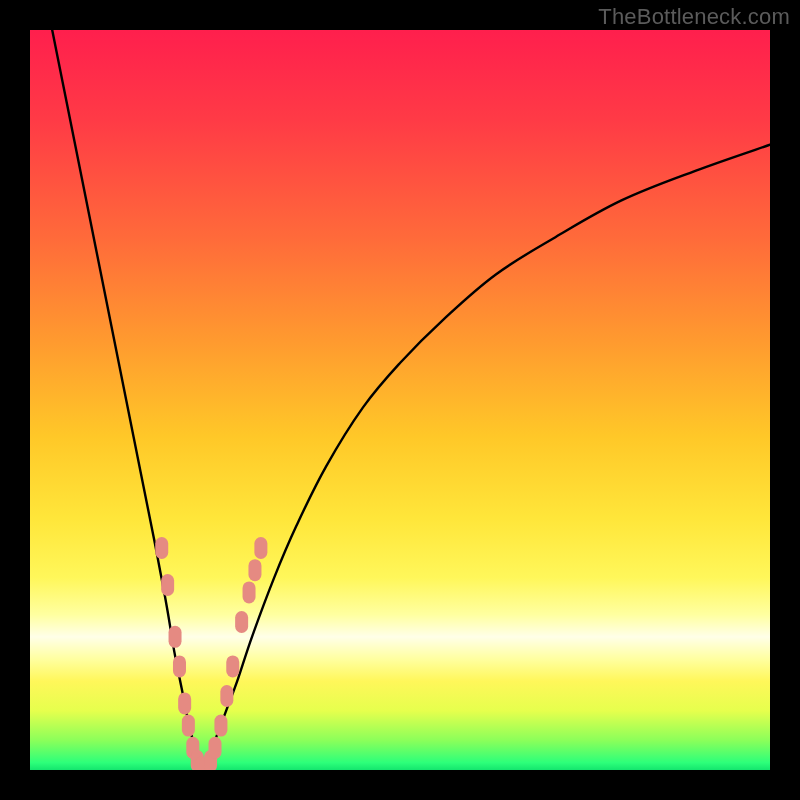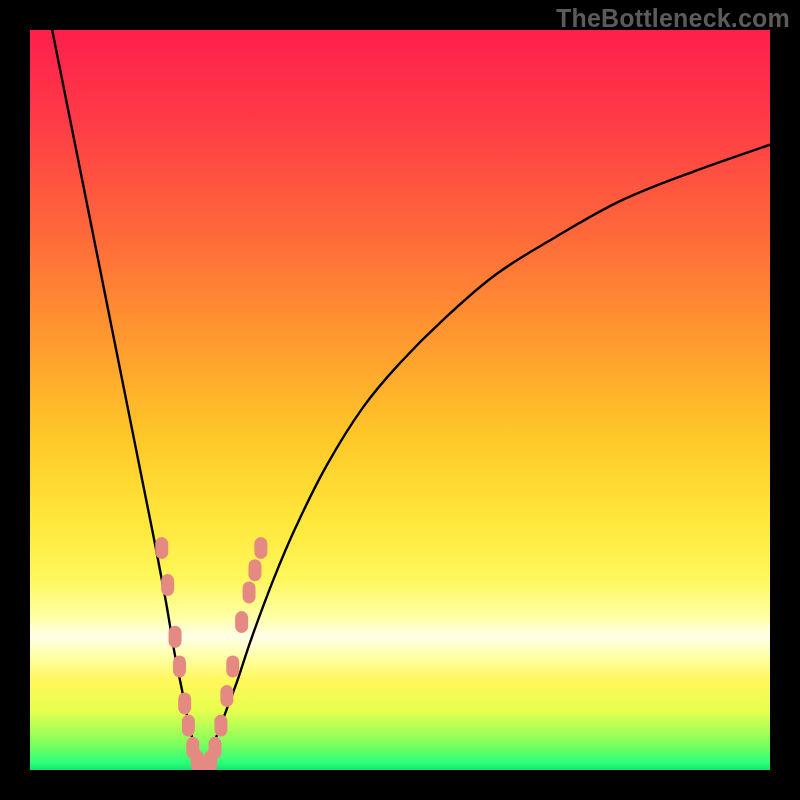--- a/index.html
+++ b/index.html
@@ -51,22 +51,22 @@
     top: 0;
     width: 740px;
     height: 740px;
     pointer-events: none;
   }
   .watermark {
     position: absolute;
     top: 4px;
     right: 10px;
     color: #5b5b5b;
-    font-size: 25px;
-    font-weight: 700;
+    font-size: 22px;
+    font-weight: 400;
     letter-spacing: 0.2px;
   }
 </style>
 </head>
 <body>
 
 <div class="frame">
   <div class="plot">
     <svg class="curve-svg" viewBox="0 0 740 740" preserveAspectRatio="none">
       <g id="curve-group">

